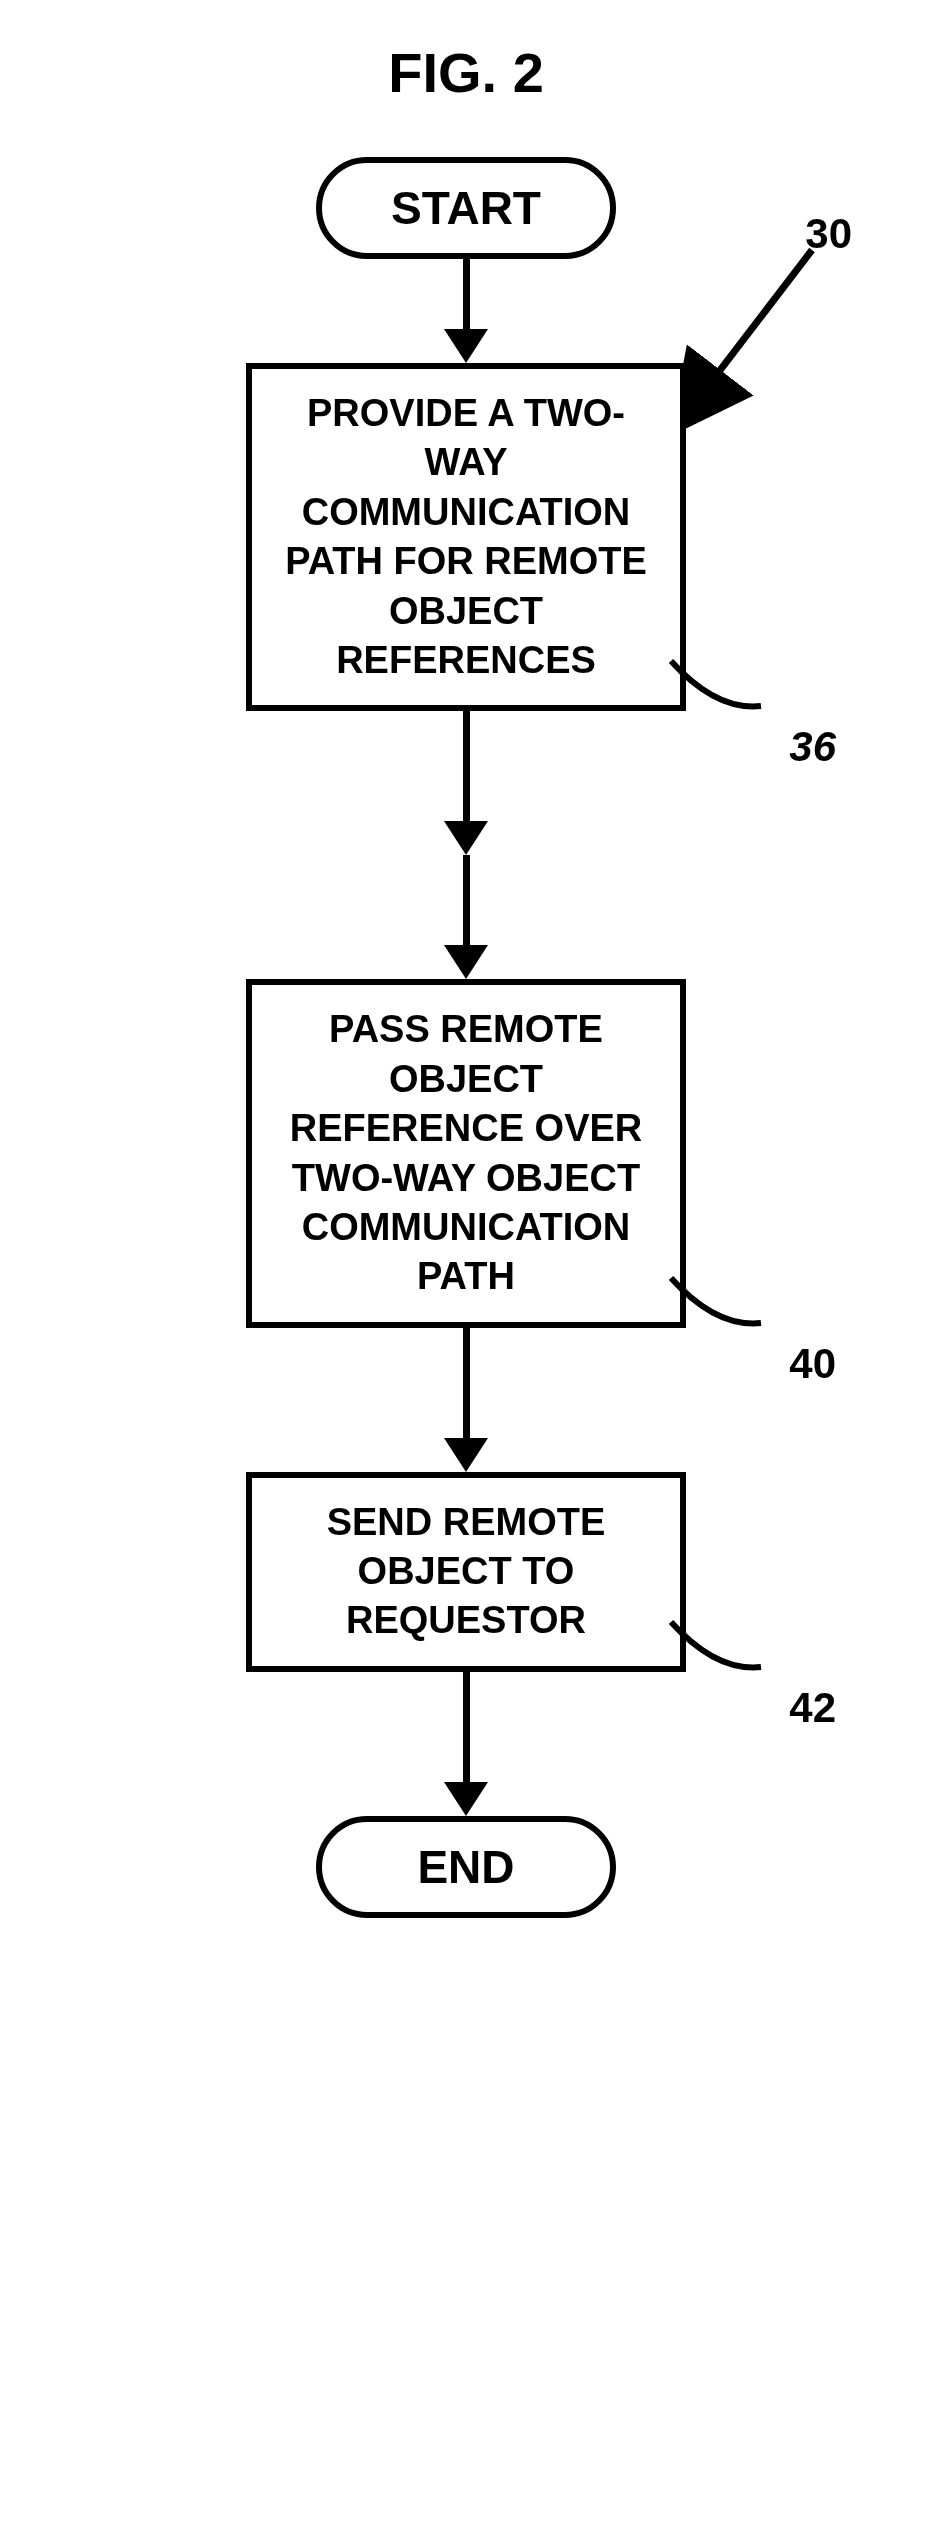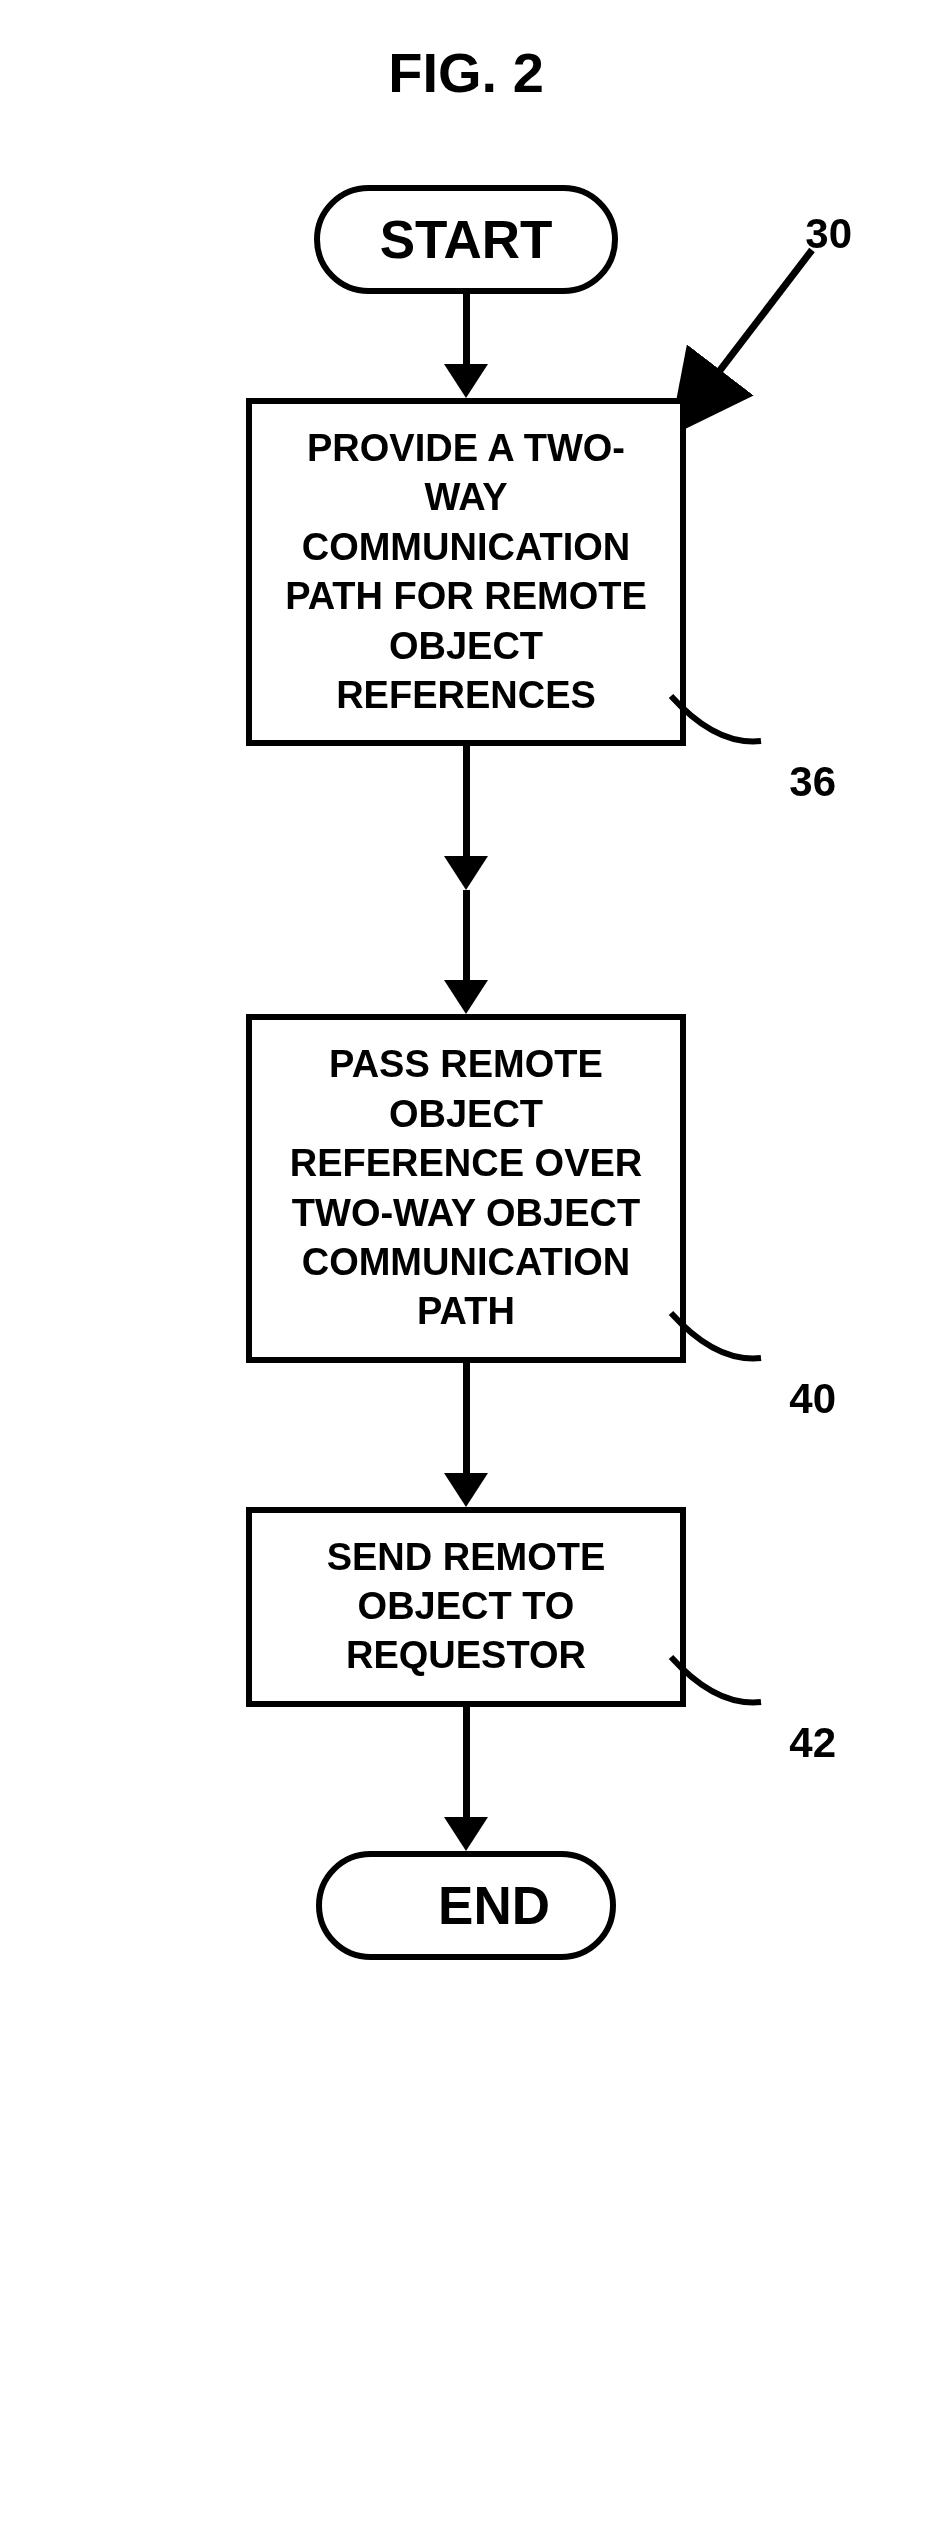--- a/index.html
+++ b/index.html
@@ -11,29 +11,29 @@
     }
     .container {
       display: flex;
       flex-direction: column;
       align-items: center;
       position: relative;
     }
     .figure-title {
       font-size: 56px;
       font-weight: bold;
-      margin-bottom: 80px;
+      margin-bottom: 52px;
     }
     .terminator {
       border: 6px solid #000;
       border-radius: 60px;
       padding: 18px 60px;
-      font-size: 53px;
+      font-size: 46px;
       font-weight: bold;
-      text-align: right;
+      text-align: center;
       background: #fff;
       min-width: 300px;
     }
     .process {
       border: 6px solid #000;
       padding: 20px 32px;
       font-size: 38px;
       font-weight: bold;
       text-align: center;
       background: #fff;
@@ -93,21 +93,21 @@
   <div class="arrow-down">
     <div class="arrow-line" style="height:70px;"></div>
     <div class="arrow-head"></div>
   </div>
 
   <div class="label-wrapper">
     <div class="process">PROVIDE A TWO-WAY COMMUNICATION PATH FOR REMOTE OBJECT REFERENCES</div>
     <svg class="callout-arrow" style="right:-90px; bottom:-20px;" width="110" height="100">
       <path d="M 5 30 Q 50 80 95 75" stroke="#000" stroke-width="6" fill="none"></path>
     </svg>
-    <div class="ref-label" style="right:-150px; bottom:-60px;">36</div>
+    <div class="ref-label" style="right:-150px; bottom:-60px;font-style:italic;">36</div>
   </div>
 
   <div class="arrow-down">
     <div class="arrow-line" style="height:110px;"></div>
     <div class="arrow-head"></div>
   </div>
 
 
   <div class="arrow-down">
     <div class="arrow-line" style="height:90px;"></div>

